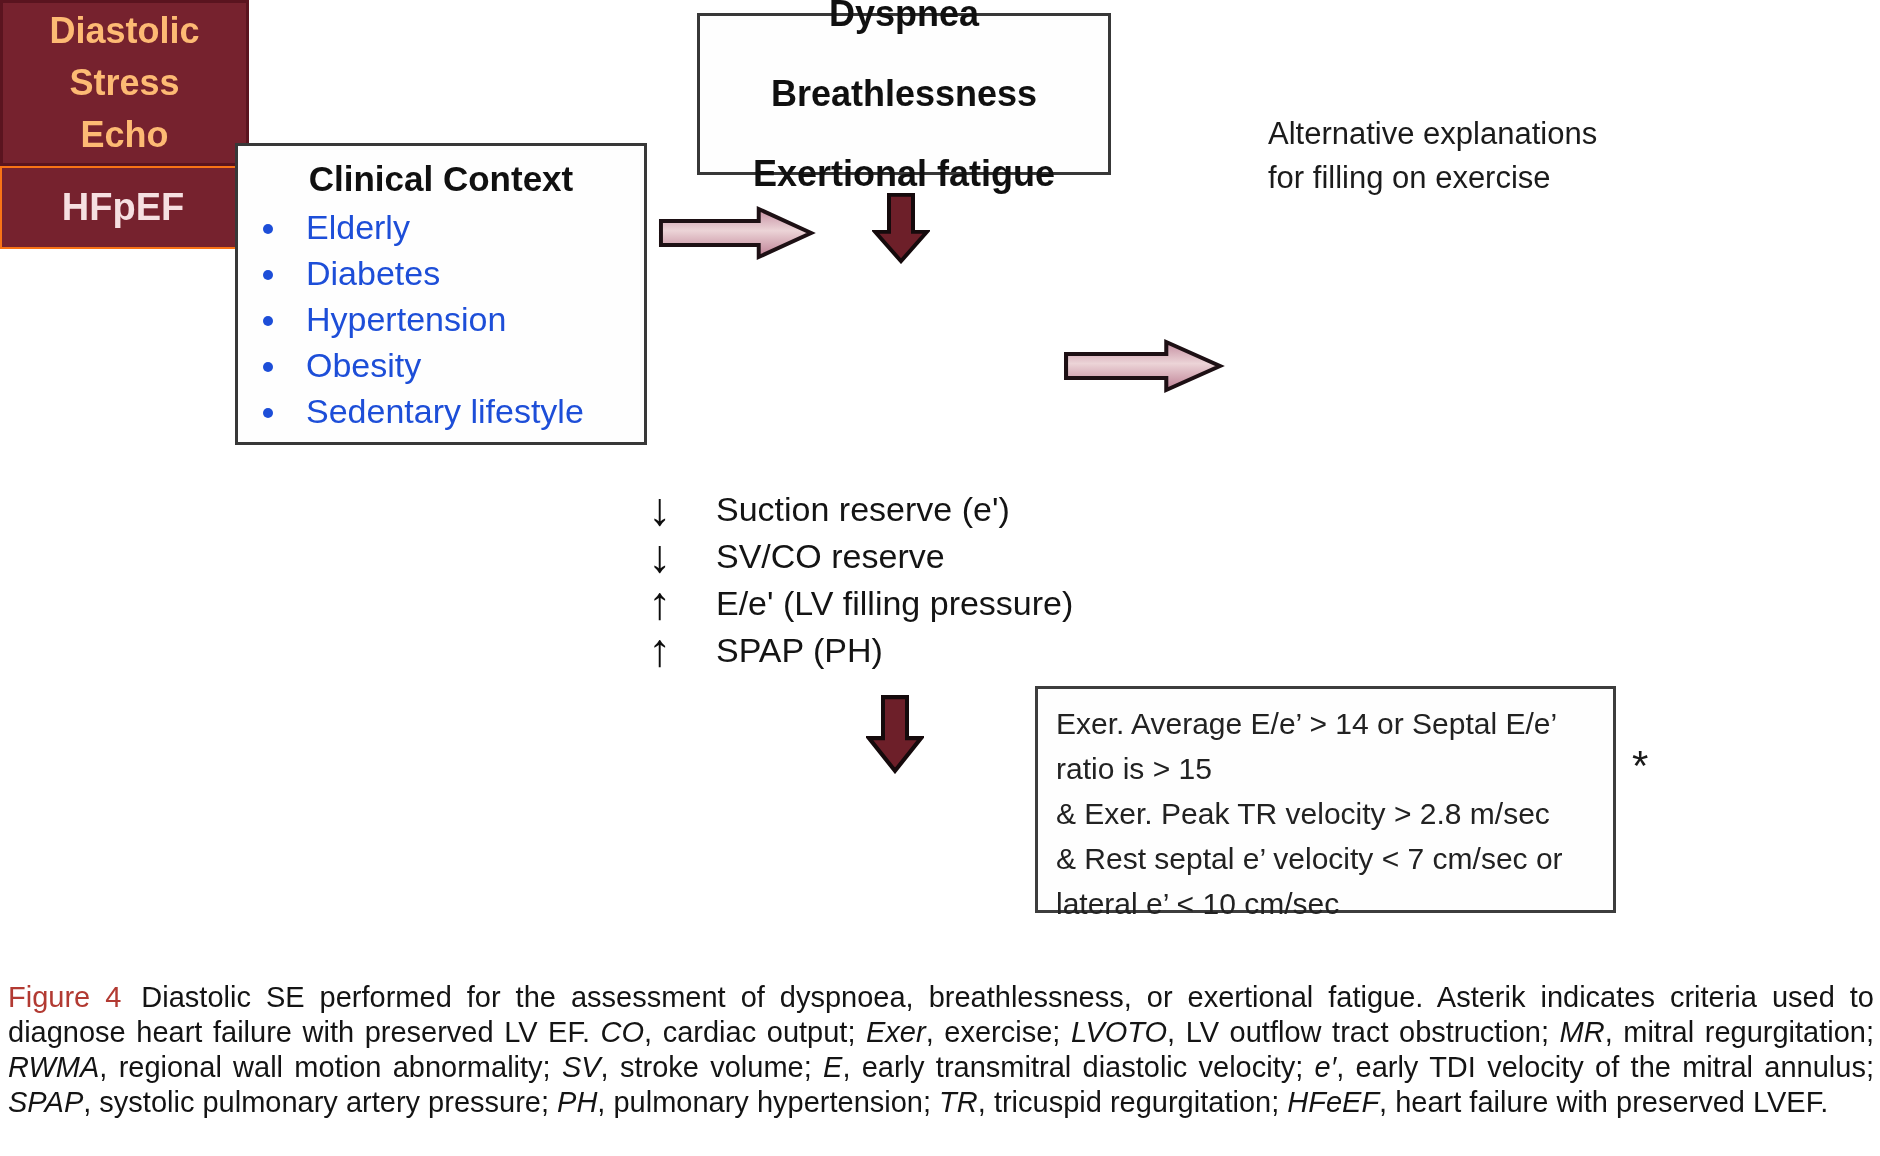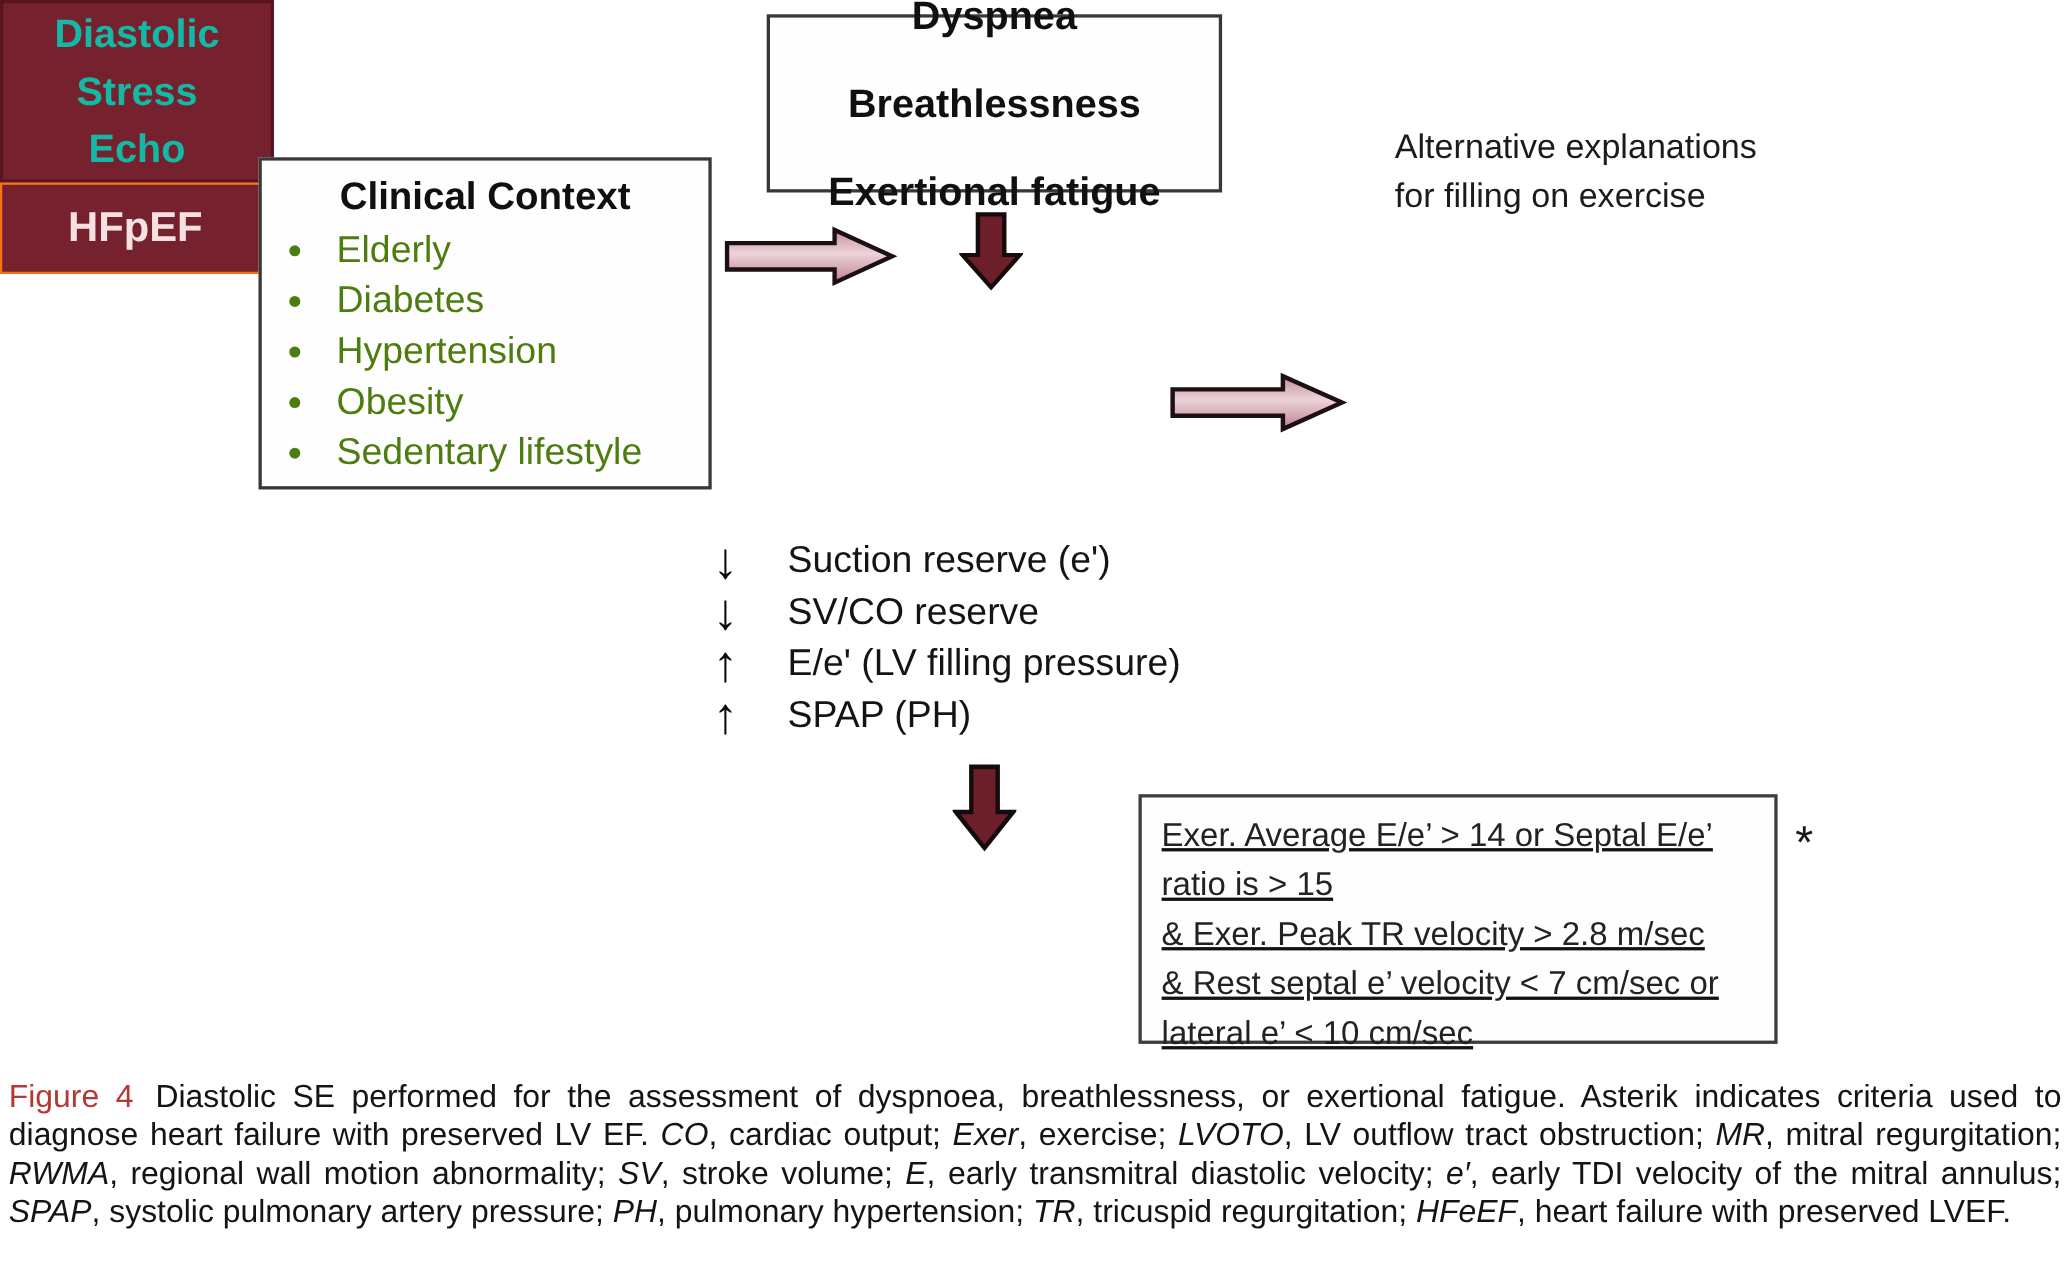--- a/index.html
+++ b/index.html
@@ -40,42 +40,42 @@
     left: 235px; top: 143px; width: 412px; height: 302px;
     padding: 10px 0 0 0;
   }
   #clinical-box .title {
     font-size: 35px; font-weight: bold; text-align: center; line-height: 46px; color: #101010;
   }
   ul.blist {
     margin: 2px 0 0 0; padding-left: 52px; list-style: disc;
   }
   ul.blist li {
-    font-size: 34px; line-height: 46px; color: #4d7c0f; padding-left: 16px;
+    font-size: 34px; line-height: 46px; color: #1d4ed8; padding-left: 16px;
   }
 
   
   #alt-heading {
     position: absolute; left: 1268px; top: 112px; width: 420px;
   }
   #alt-heading .line { font-size: 31px; line-height: 44px; color: #1b1b1b; }
   #alt-box {
     left: 1273px; top: 232px; width: 343px; height: 250px; padding-top: 10px;
   }
   #alt-box ul.blist { padding-left: 46px; }
   #alt-box ul.blist li { font-size: 34px; line-height: 46px; }
 
   
   #dse-box {
     left: 775px; top: 287px; width: 243px; height: 160px;
     background: #76222e; border: 3px solid #5a141f;
     display: flex; flex-direction: column; justify-content: center; align-items: center;
   }
   #dse-box .line {
-    font-size: 36px; font-weight: bold; line-height: 52px; color: #14b8a6; text-align: left;
+    font-size: 36px; font-weight: bold; line-height: 52px; color: #fdba74; text-align: left;
   }
 
   
   #hfpef-box {
     left: 775px; top: 789px; width: 242px; height: 79px;
     background: #76222e; border: 2px solid #f97316;
     display: flex; justify-content: center; align-items: center;
   }
   #hfpef-box .line { font-size: 38px; font-weight: bold; color: #f6e0e1; }
 
@@ -84,22 +84,22 @@
     position: absolute; left: 648px; top: 486px; width: 600px;
   }
   .finding-row { display: flex; align-items: center; height: 47px; }
   .finding-glyph {
     width: 68px; font-size: 46px; font-weight: bold; color: #0d0d0d; line-height: 47px;
   }
   .finding-text { font-size: 34px; color: #141414; }
 
   
   #criteria-box {
-    left: 1035px; top: 722px; width: 581px; height: 227px;
-    border: 3px solid #3d3d3d; padding: 12px 16px 0 18px; text-decoration: underline;
+    left: 1035px; top: 686px; width: 581px; height: 227px;
+    border: 3px solid #3d3d3d; padding: 12px 16px 0 18px;
   }
   .crit-line { font-size: 30px; line-height: 45px; color: #222; }
 
   #asterisk {
     position: absolute; left: 1632px; top: 742px;
     font-size: 42px; color: #1a1a1a;
   }
 
   
   .arrow { position: absolute; }

